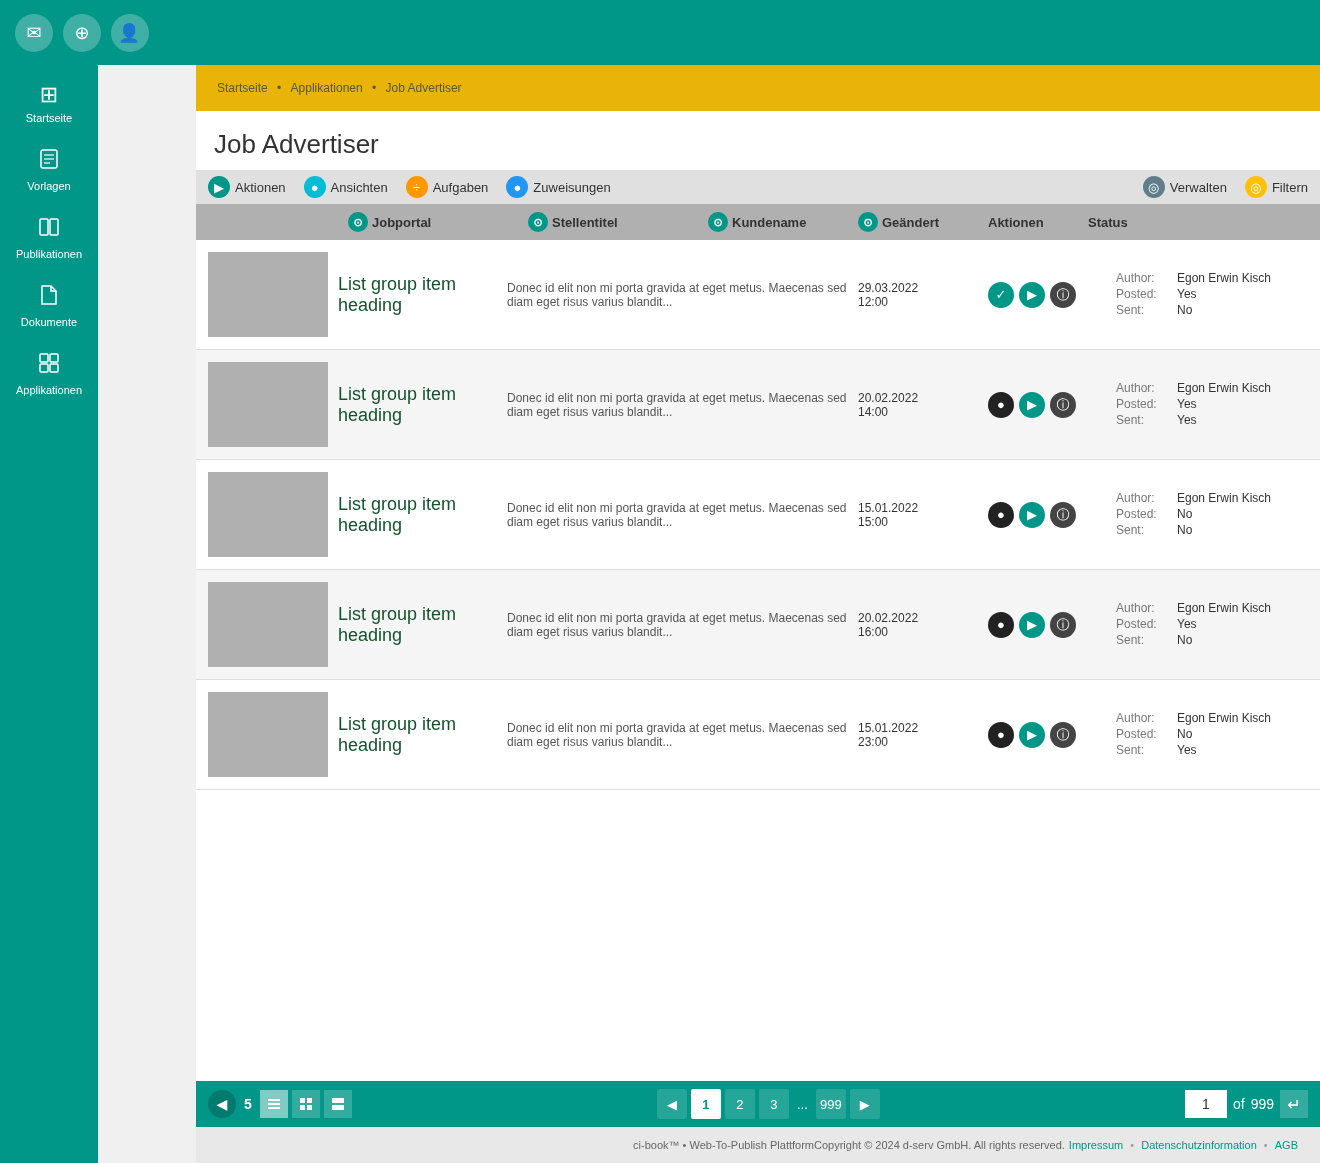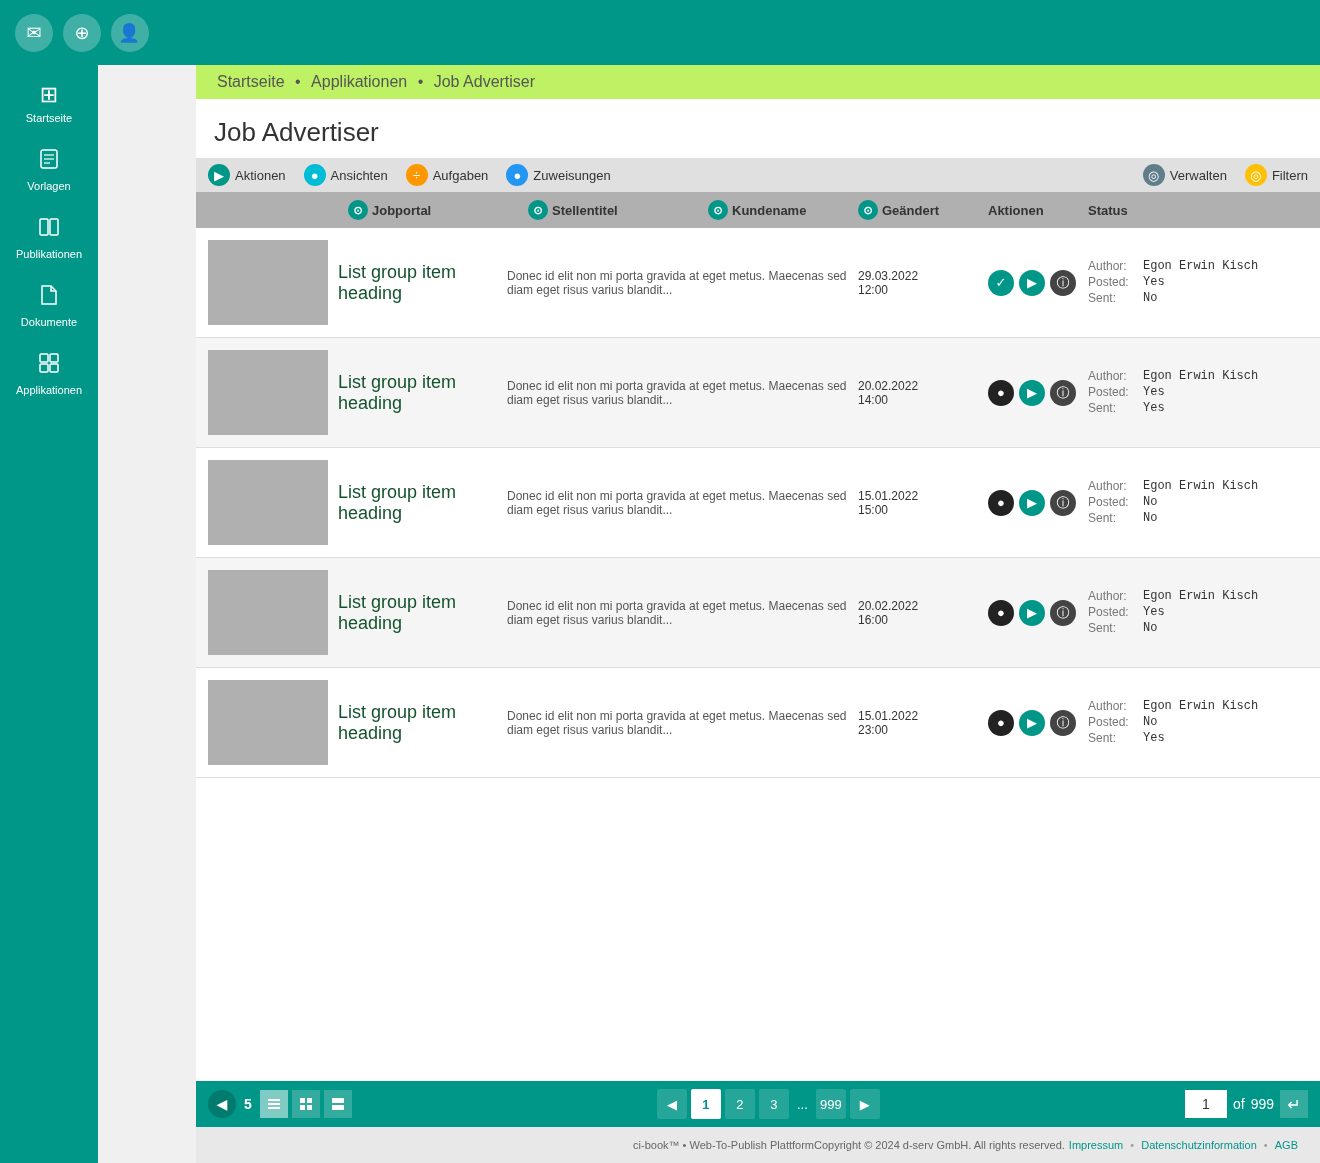--- a/index.html
+++ b/index.html
@@ -67,23 +67,23 @@
     .main-content {
       margin-top: 65px;
       margin-left: 98px;
       flex: 1;
       background: white;
       display: flex;
       flex-direction: column;
     }
 
     .breadcrumb {
-      background: #bef264;
-      padding: 8px 18px;
-      font-size: 16px;
+      background: #eab308;
+      padding: 16px 18px;
+      font-size: 12px;
       color: #555;
     }
     .breadcrumb span { margin: 0 3px; }
 
     .page-title {
       padding: 18px 18px 10px 18px;
       font-size: 26px;
       font-weight: 300;
       color: #333;
     }
@@ -188,23 +188,23 @@
     .action-btn-check { background: #009688; color: white; }
     .action-btn-play { background: #009688; color: white; }
     .action-btn-dark { background: #333; color: white; }
     .action-btn-info { background: #555; color: white; }
 
     .row-status {
       width: 220px;
       font-size: 12px;
       flex-shrink: 0;
     }
-    .status-line { display: flex; margin-bottom: 2px; }
+    .status-line { display: flex; gap: 6px; margin-bottom: 2px; margin-left: 28px; }
     .status-label { color: #777; min-width: 55px; }
-    .status-value { color: #333; font-weight: 500; font-family: Liberation Mono, monospace; }
+    .status-value { color: #333; font-weight: 500; }
 
     
     .pagination-bar {
       display: flex;
       align-items: center;
       background: #009688;
       padding: 8px 12px;
       margin-top: auto;
     }
     .pag-left { display: flex; align-items: center; gap: 8px; }

